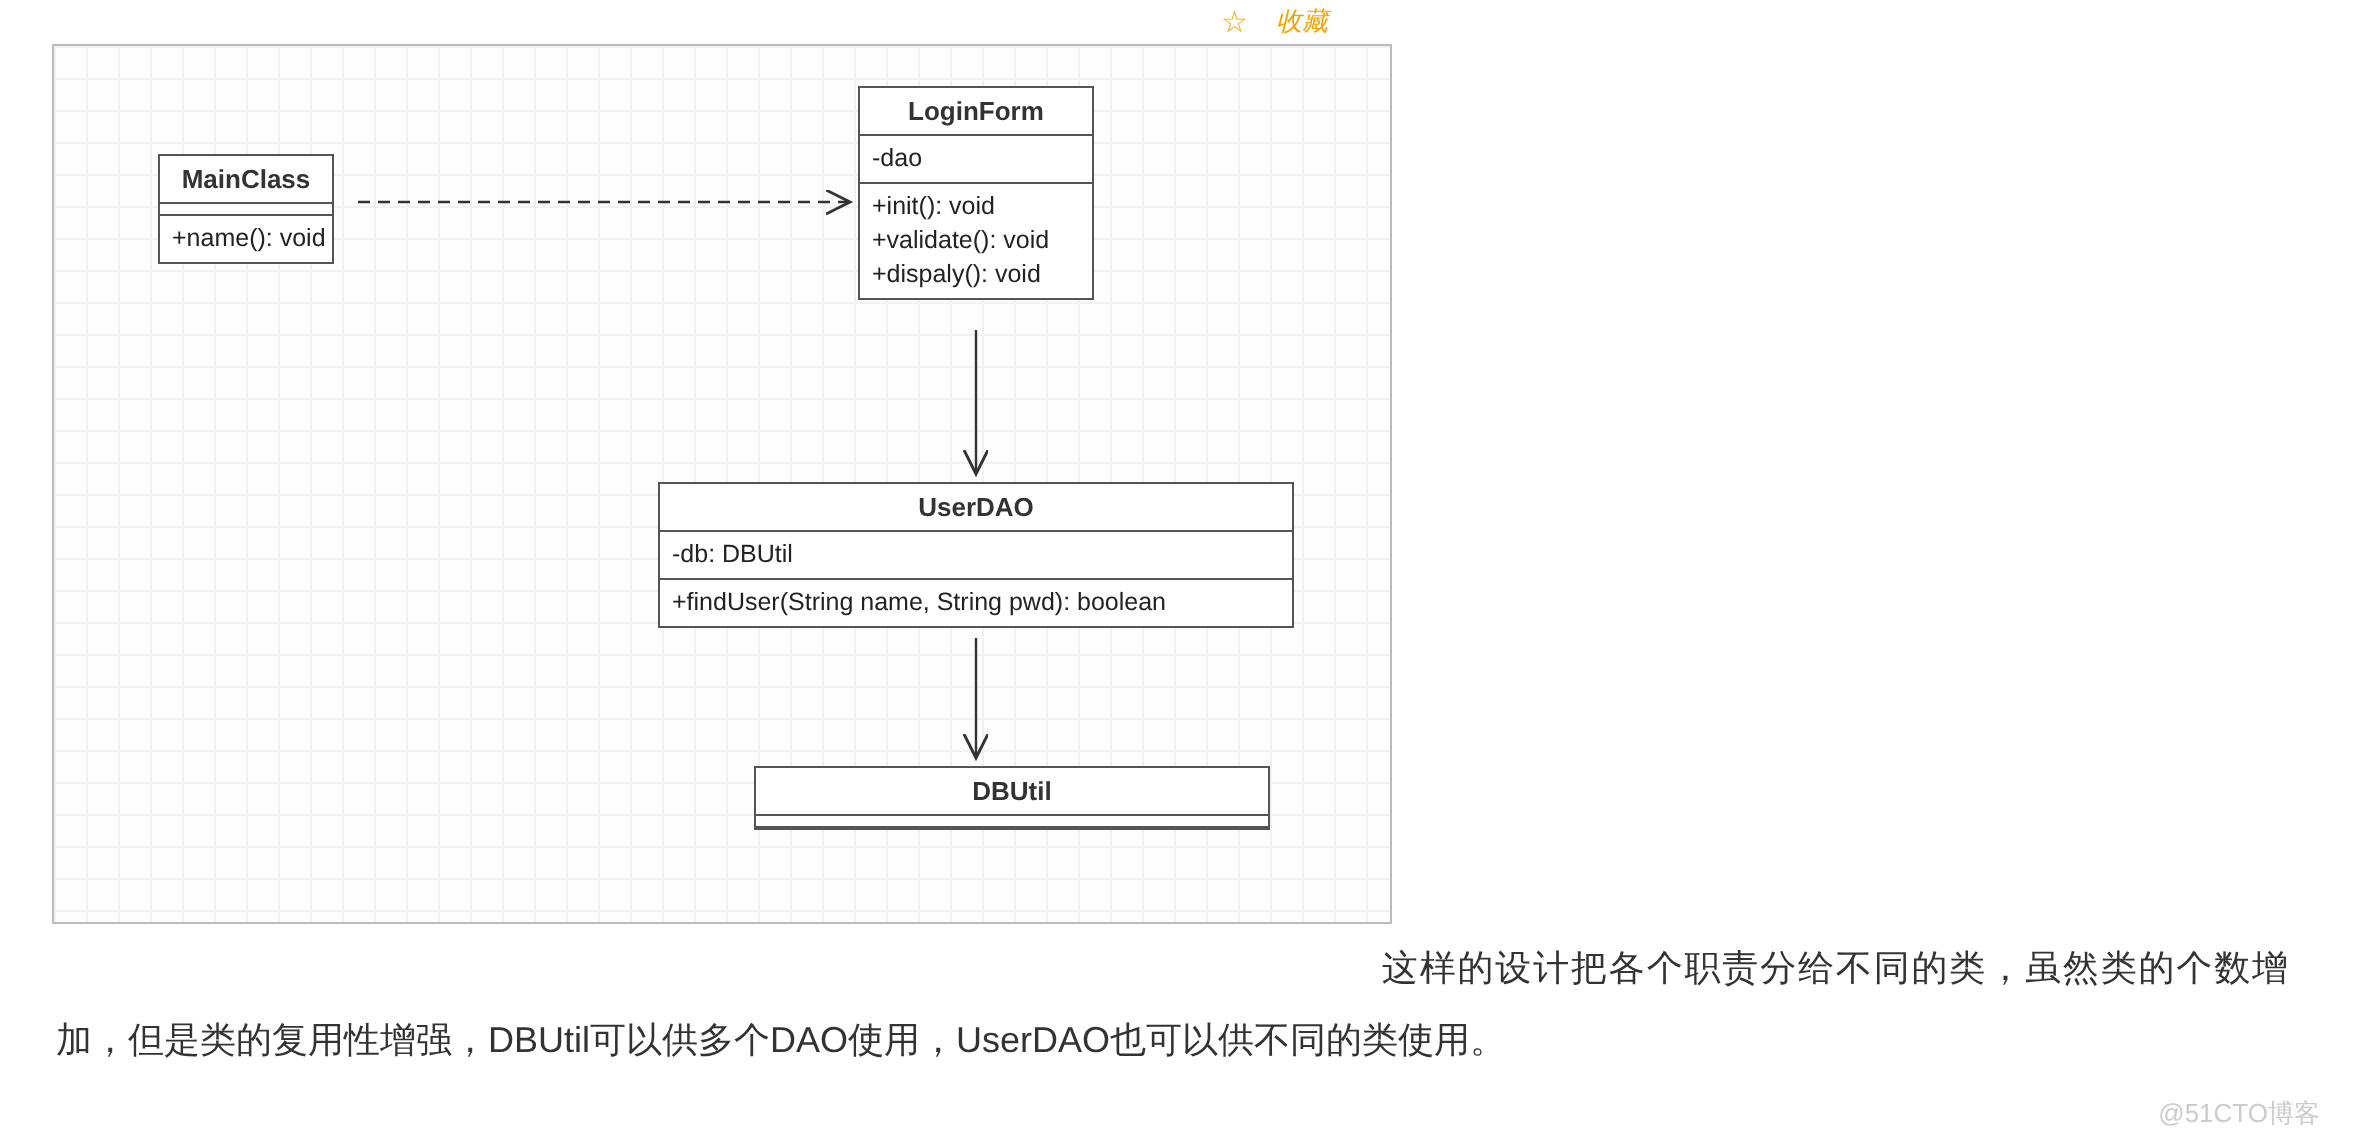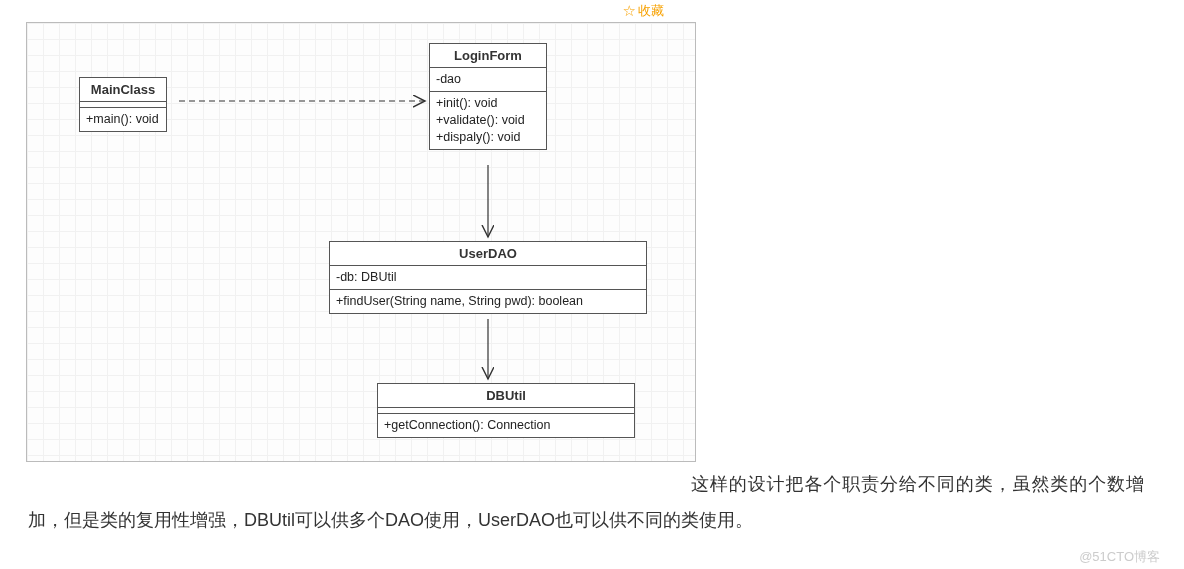--- a/index.html
+++ b/index.html
@@ -18,22 +18,23 @@
     font-size: 13px;
   }
   .star-icon {
     color: #f7a100;
     display: inline-block;
     vertical-align: middle;
     font-size: 15px;
   }
   .fav-label {
     color: #f7a100;
-    margin-left: 2px;
+    margin-left: 14px;
     vertical-align: middle;
+    font-style: italic;
   }
   .diagram-frame {
     margin: 0 0 0 26px;
     width: 670px;
     height: 440px;
     border: 1px solid #bbb;
     position: relative;
     background-image:
       linear-gradient(#f1f1f1 1px, transparent 1px),
       linear-gradient(90deg, #f1f1f1 1px, transparent 1px);
@@ -112,21 +113,21 @@
     </defs>
     <line x1="152" y1="78" x2="398" y2="78" stroke="#333" stroke-width="1.2" stroke-dasharray="6,4" marker-end="url(#openArrow)"></line>
     <line x1="461" y1="142" x2="461" y2="214" stroke="#333" stroke-width="1.2" marker-end="url(#openArrow)"></line>
     <line x1="461" y1="296" x2="461" y2="356" stroke="#333" stroke-width="1.2" marker-end="url(#openArrow)"></line>
   </svg>
 
   <div class="uml c-main">
     <div class="uml-name">MainClass</div>
     <div class="uml-attrs empty"></div>
     <div class="uml-ops">
-      <div class="line">+main(): void</div>
+      <div class="line">+name(): void</div>
     </div>
   </div>
 
   <div class="uml c-login">
     <div class="uml-name">LoginForm</div>
     <div class="uml-attrs">
       <div class="line">-dao</div>
     </div>
     <div class="uml-ops">
       <div class="line">+init(): void</div>
@@ -141,23 +142,20 @@
       <div class="line">-db: DBUtil</div>
     </div>
     <div class="uml-ops">
       <div class="line">+findUser(String name, String pwd): boolean</div>
     </div>
   </div>
 
   <div class="uml c-db">
     <div class="uml-name">DBUtil</div>
     <div class="uml-attrs empty"></div>
-    <div class="uml-ops">
-      <div class="line">+getConnection(): Connection</div>
-    </div>
   </div>
 
 </div>
 
 <div class="paragraph">
   <span style="display:inline-block;width:662px;"></span><span>这样的设计把各个职责分给不同的类，虽然类的个数增加，但是类的复用性增强，DBUtil可以供多个DAO使用，UserDAO也可以供不同的类使用。</span>
 </div>
 
 <div class="watermark">@51CTO博客</div>
 

